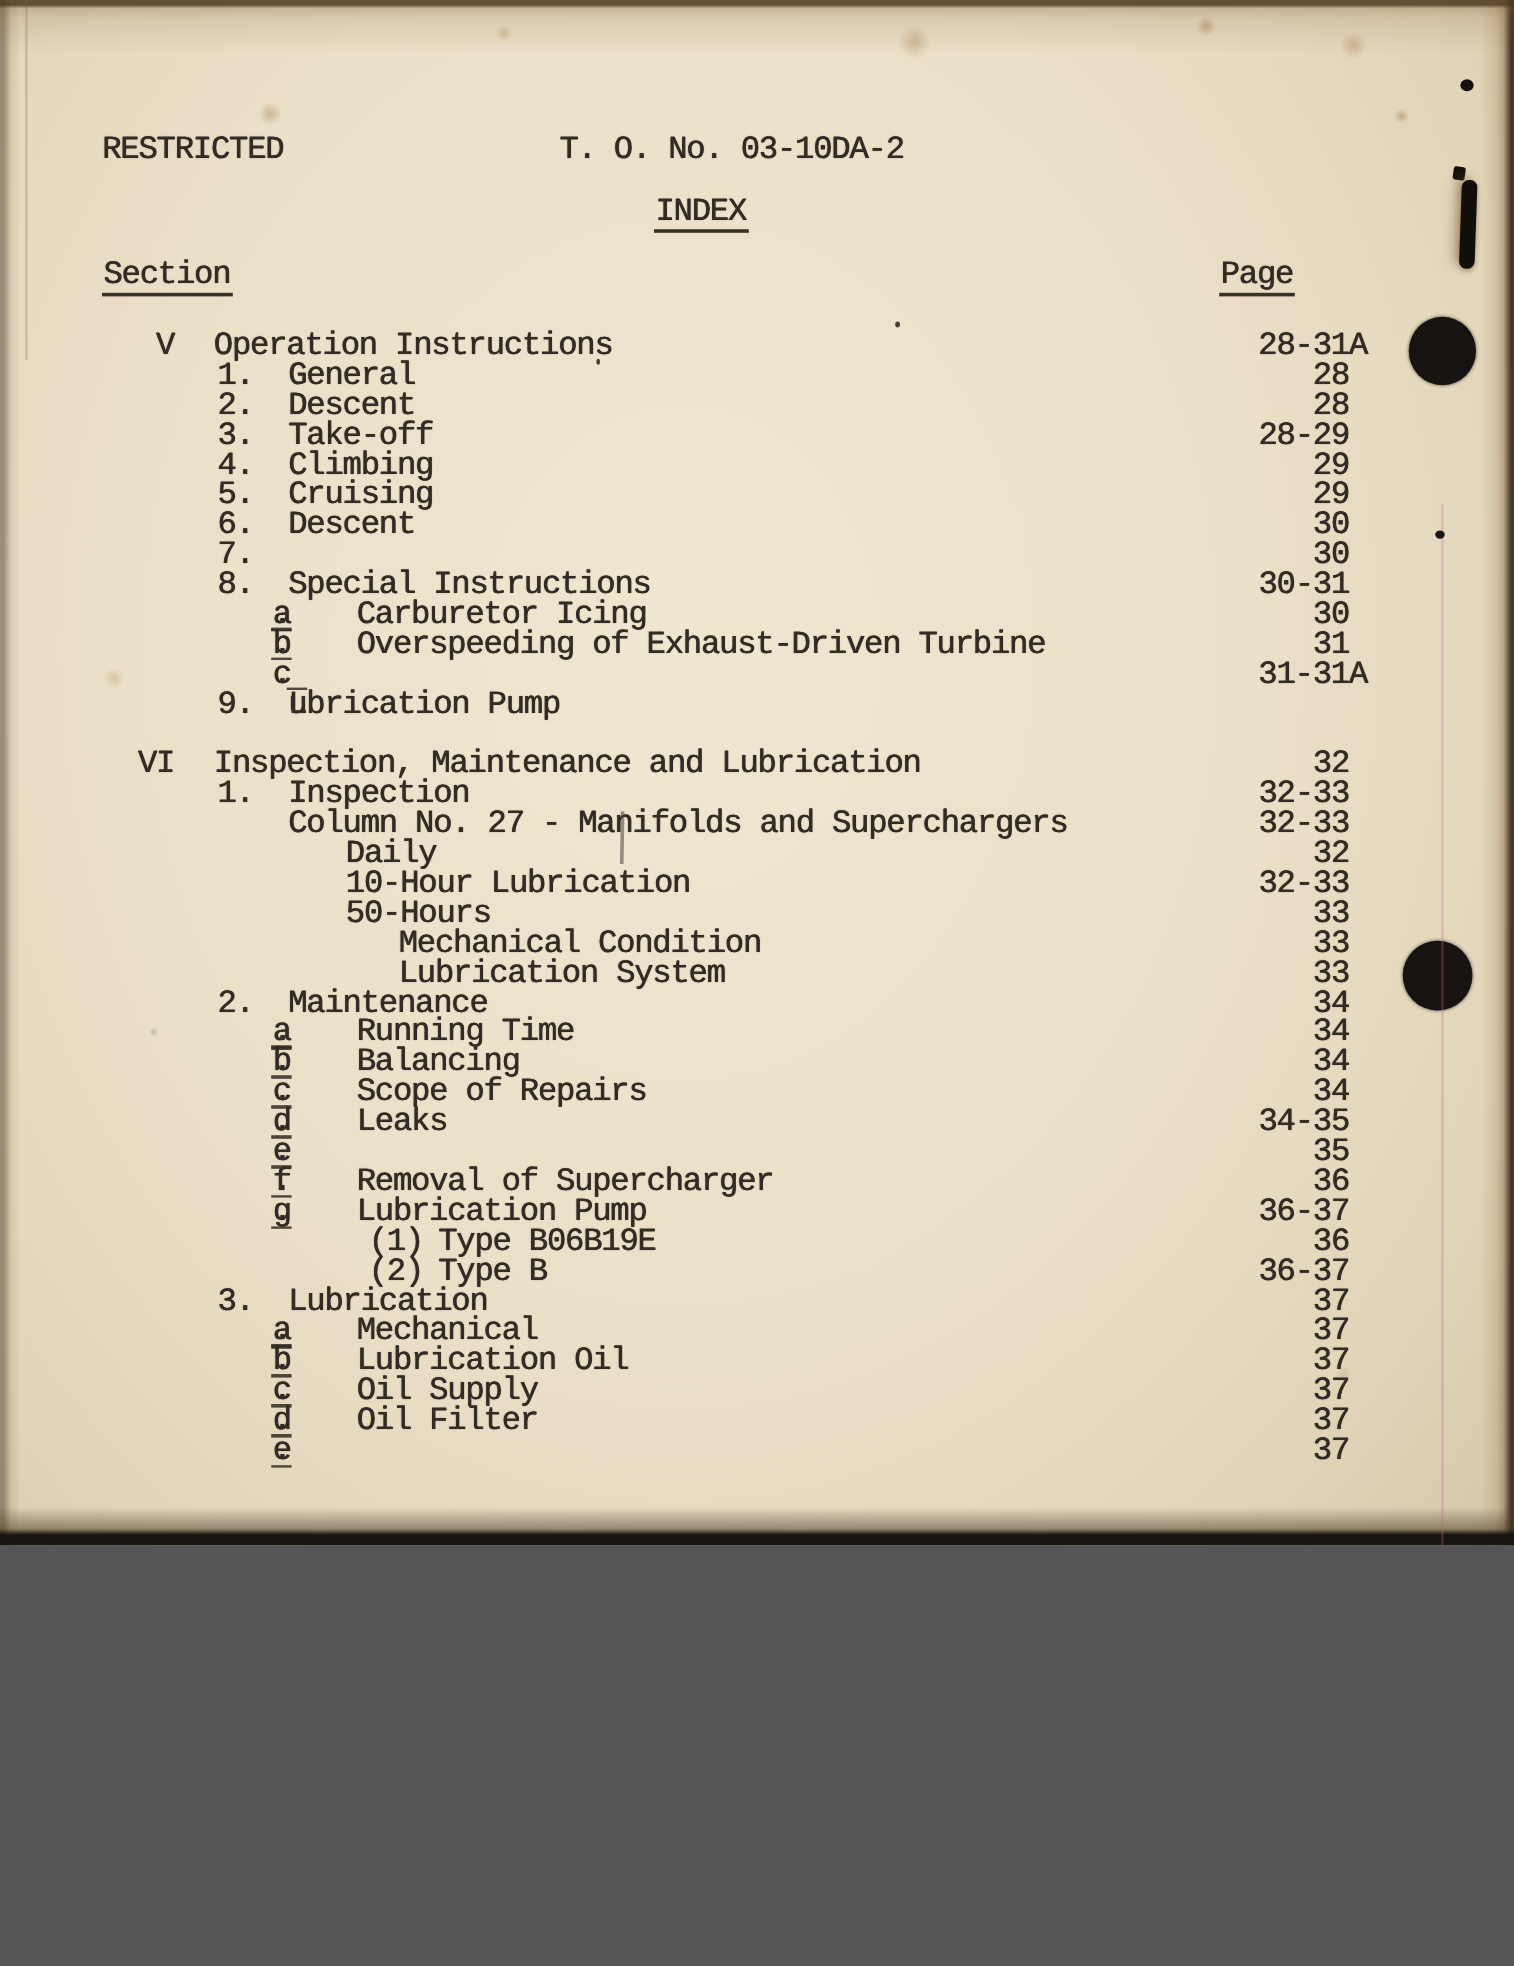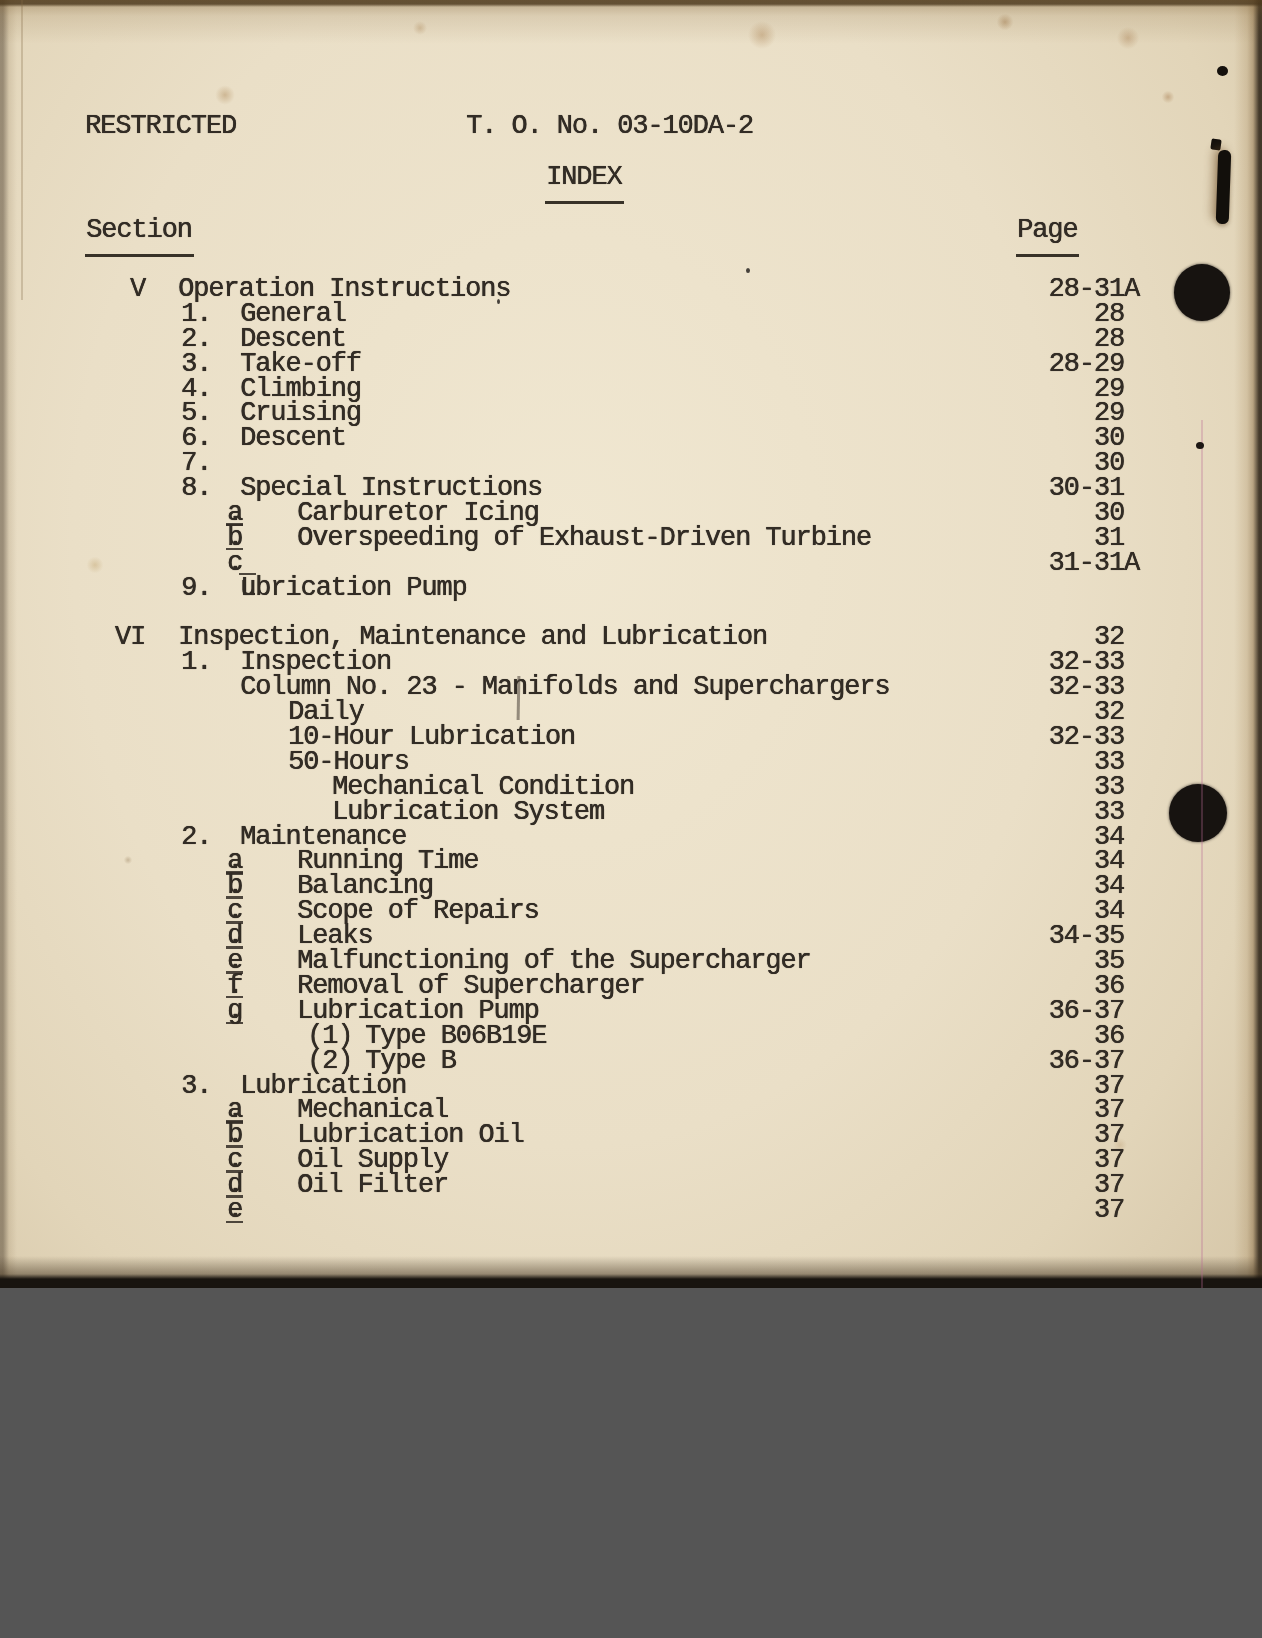--- a/index.html
+++ b/index.html
@@ -30,21 +30,21 @@
   }
   .tw{ text-shadow:0.4px 0 0 currentColor, 0 0 1px rgba(50,44,36,.55); }
   .abs{ position:absolute; }
 
   
   .hdr-left  { left:85px;  top:114px; }
   .hdr-center{ left:466px; top:114px; }
   .title     { left:545px; top:165px; }
   .colhead-l { left:85px;  top:218px; }
   .colhead-r { left:1016px;top:218px; }
-  .rule{ display:inline-block; border-bottom:3px solid #383228; padding:0 2px 11px 1px; }
+  .rule{ display:inline-block; border-bottom:3px solid #383228; padding:0 2px 1px 1px; }
   .ftr{ top:1510px; }
   .ftr-left  { left:85px; }
   .ftr-center{ left:574px; }
   .ftr-right { left:1006px; }
 
   
   .index{ position:absolute; left:85px; top:277px; width:1039px; }
   .line{ position:relative; height:24.9px; }
   .line span{ position:absolute; white-space:pre; }
   .line .pg { right:0; }
@@ -165,21 +165,21 @@
         <span class="lab">VI</span>
         <span class="txt">Inspection, Maintenance and Lubrication</span>
         <span class="pg">32</span>
       </div>
       <div class="line num">
         <span class="lab">1.</span>
         <span class="txt">Inspection</span>
         <span class="pg">32-33</span>
       </div>
       <div class="line plain1">
-        <span class="txt">Column No. 23 - Manifolds and Superchargers</span>
+        <span class="txt">Column No. 27 - Manifolds and Superchargers</span>
         <span class="pg">32-33</span>
       </div>
       <div class="line plain2">
         <span class="txt">Daily</span>
         <span class="pg">32</span>
       </div>
       <div class="line plain2">
         <span class="txt">10-Hour Lubrication</span>
         <span class="pg">32-33</span>
       </div>
@@ -215,21 +215,20 @@
         <span class="txt">Scope of Repairs</span>
         <span class="pg">34</span>
       </div>
       <div class="line letter lab-col">
         <span class="lab"><span class="d ovl">d</span>.</span>
         <span class="txt">Leaks</span>
         <span class="pg">34-35</span>
       </div>
       <div class="line letter lab-col">
         <span class="lab"><span class="d ovl">e</span>.</span>
-        <span class="txt">Malfunctioning of the Supercharger</span>
         <span class="pg">35</span>
       </div>
       <div class="line letter lab-col">
         <span class="lab"><span class="d ovl">f</span>.</span>
         <span class="txt">Removal of Supercharger</span>
         <span class="pg">36</span>
       </div>
       <div class="line letter lab-col">
         <span class="lab"><span class="d ovl unl">g</span>.</span>
         <span class="txt">Lubrication Pump</span>

